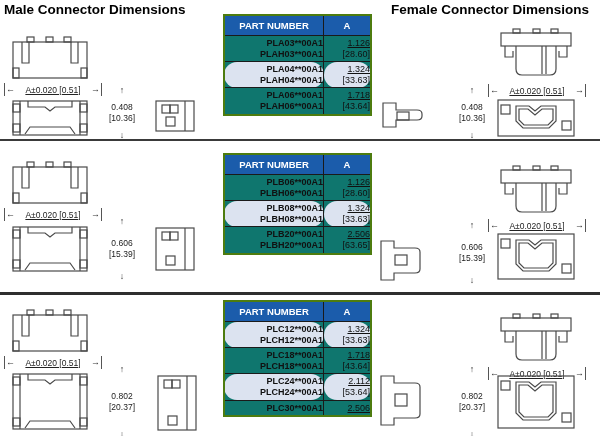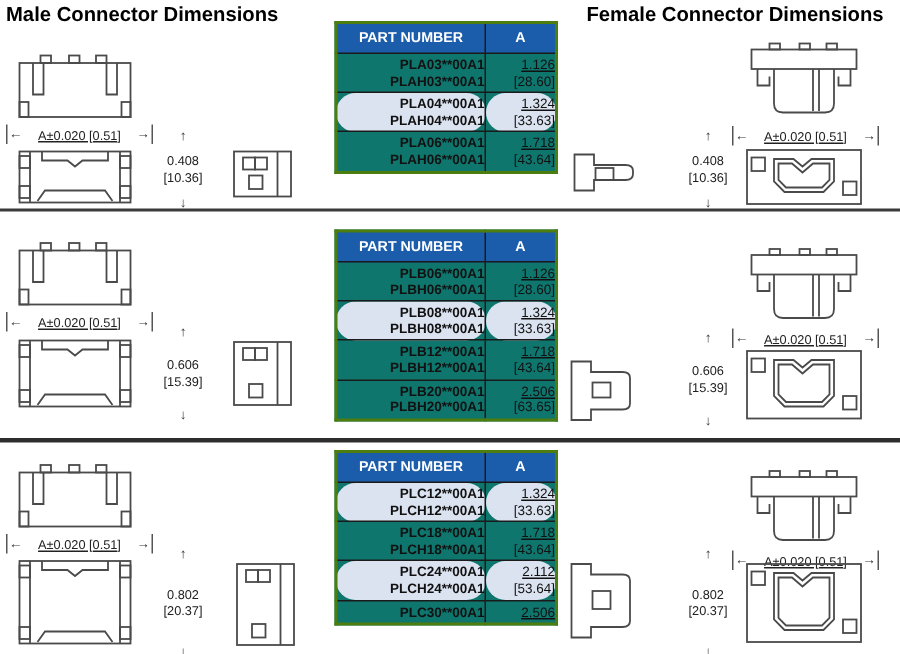--- a/index.html
+++ b/index.html
@@ -238,24 +238,20 @@
       <tbody>
         <tr>
           <td class="part"><span>PLB06**00A1</span><br><span>PLBH06**00A1</span></td>
           <td class="aval"><span class="in">1.126</span><br><span class="mm">[28.60]</span></td>
         </tr>
         <tr class="alt">
           <td class="part"><span>PLB08**00A1</span><br><span>PLBH08**00A1</span></td>
           <td class="aval"><span class="in">1.324</span><br><span class="mm">[33.63]</span></td>
         </tr>
         <tr>
-          <td class="part"><span>PLB12**00A1</span><br><span>PLBH12**00A1</span></td>
-          <td class="aval"><span class="in">1.718</span><br><span class="mm">[43.64]</span></td>
-        </tr>
-        <tr>
           <td class="part"><span>PLB20**00A1</span><br><span>PLBH20**00A1</span></td>
           <td class="aval"><span class="in">2.506</span><br><span class="mm">[63.65]</span></td>
         </tr>
       </tbody>
     </table>
   </div>
 
   <div class="row row3">
     <svg class="draw" style="left:12px;top:14px" width="76" height="44" viewBox="0 0 76 44">
       <rect x="1" y="6" width="74" height="36"></rect>

